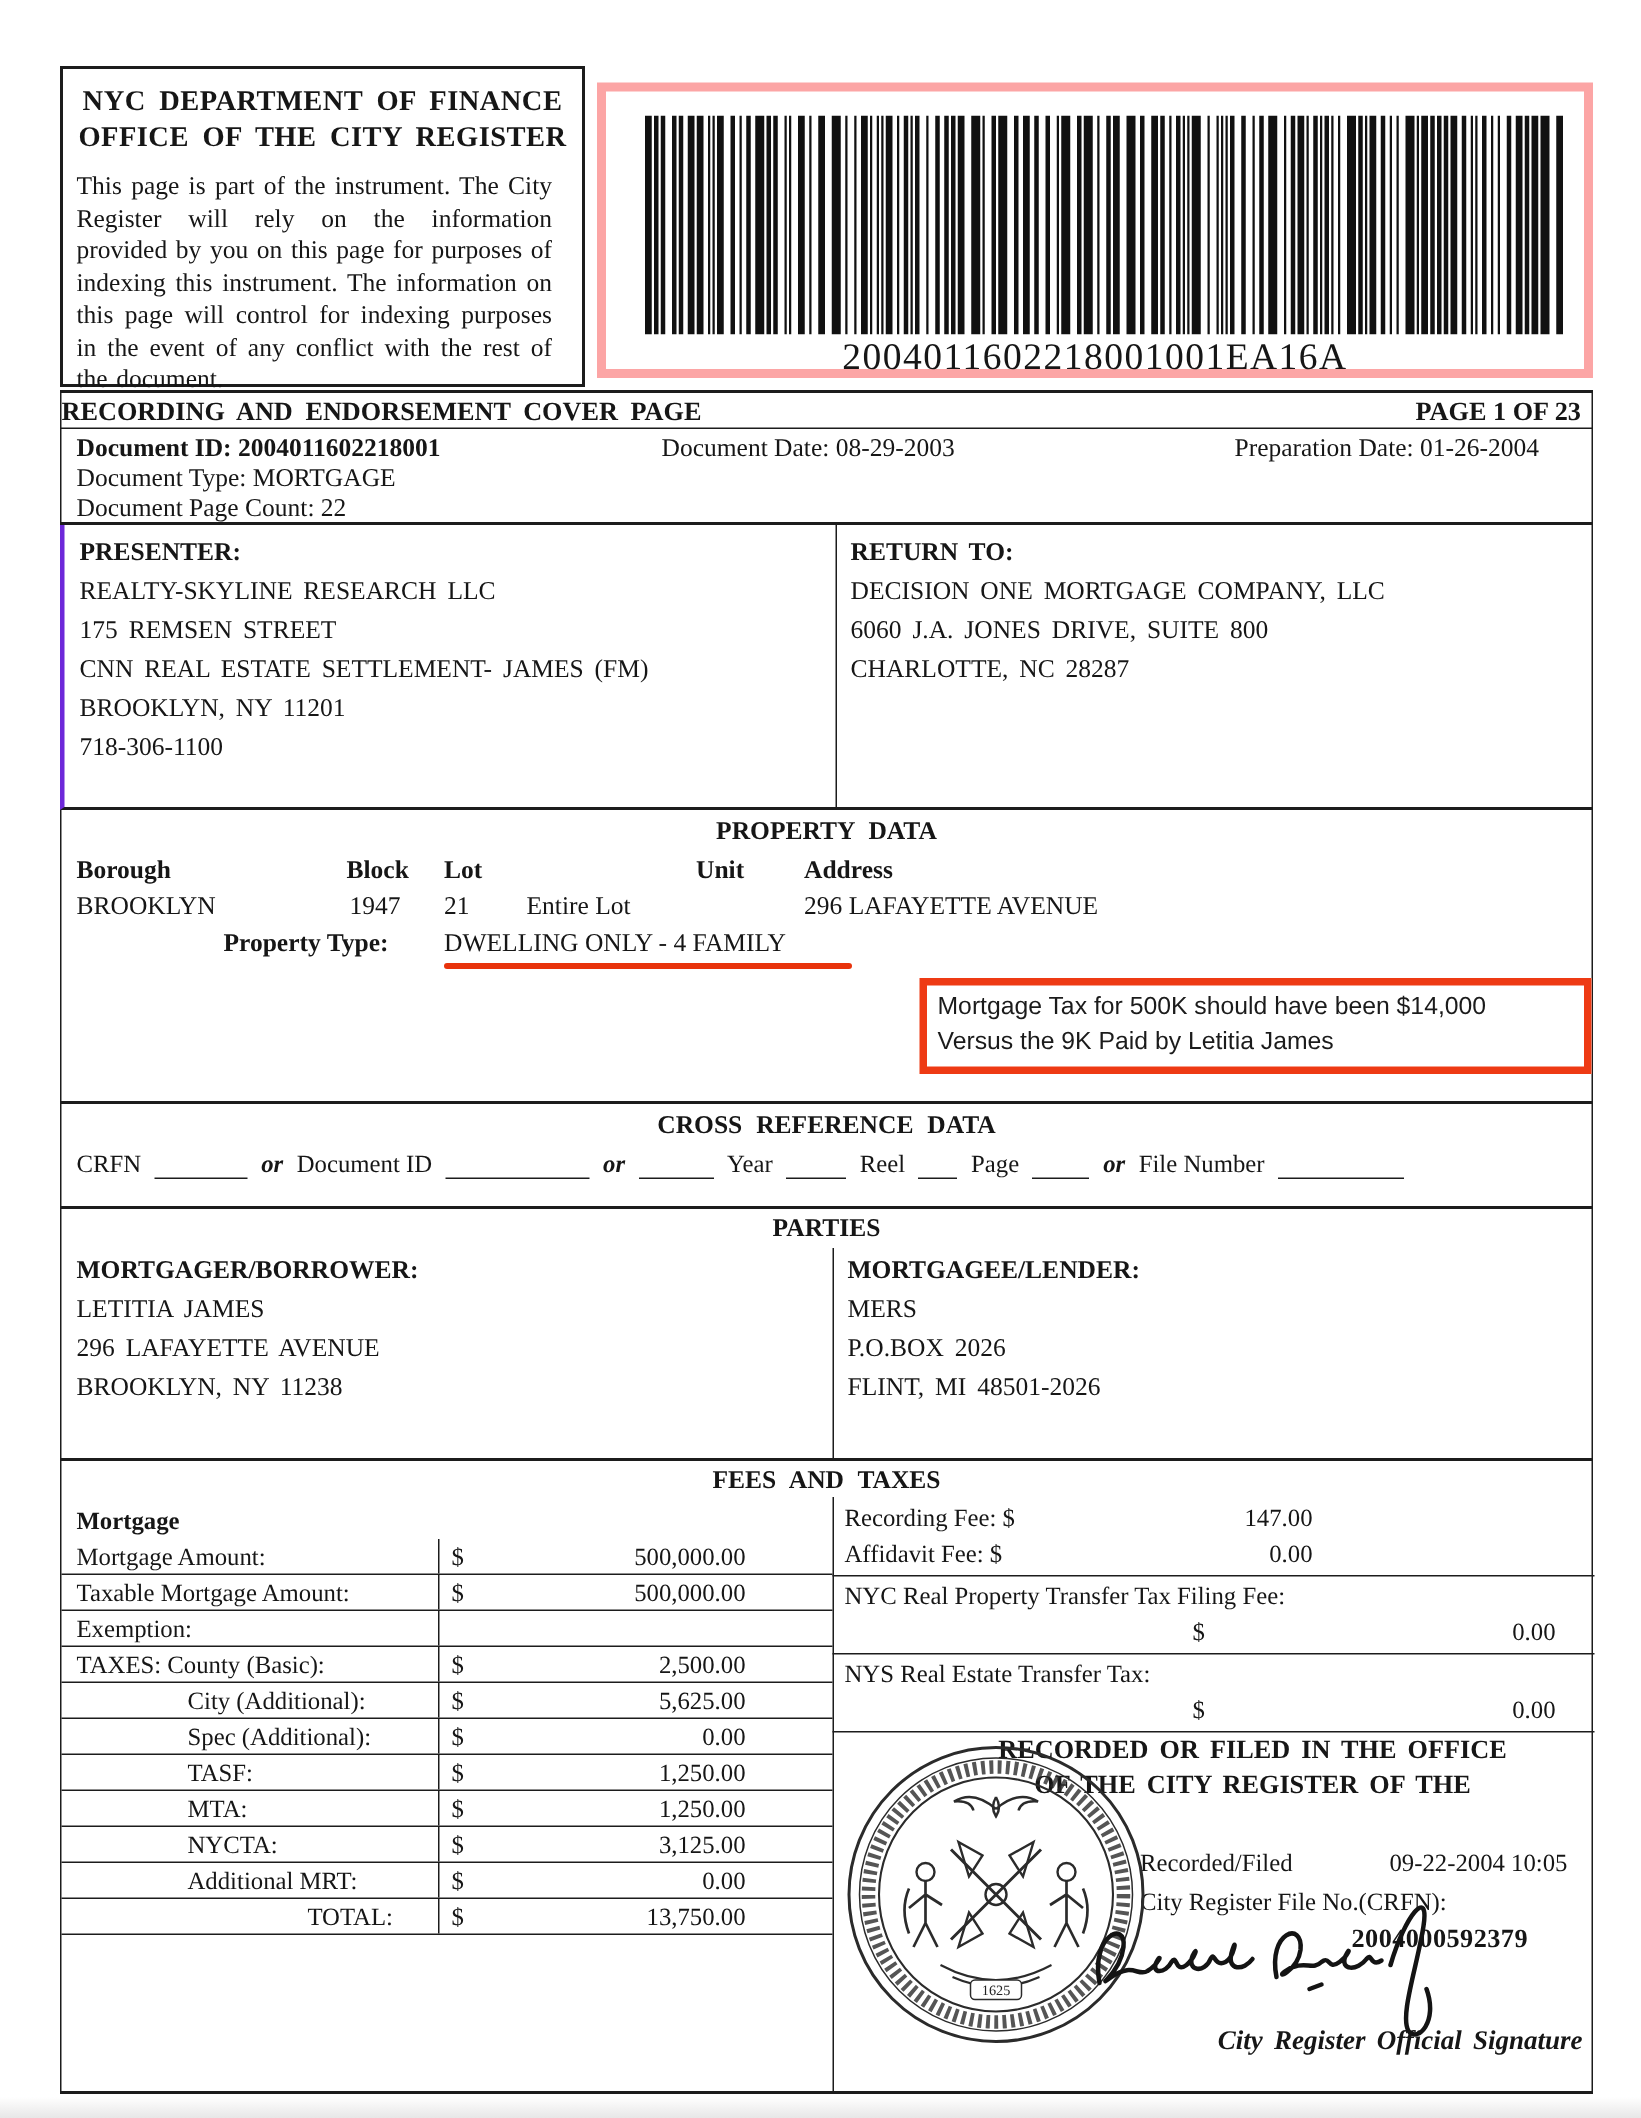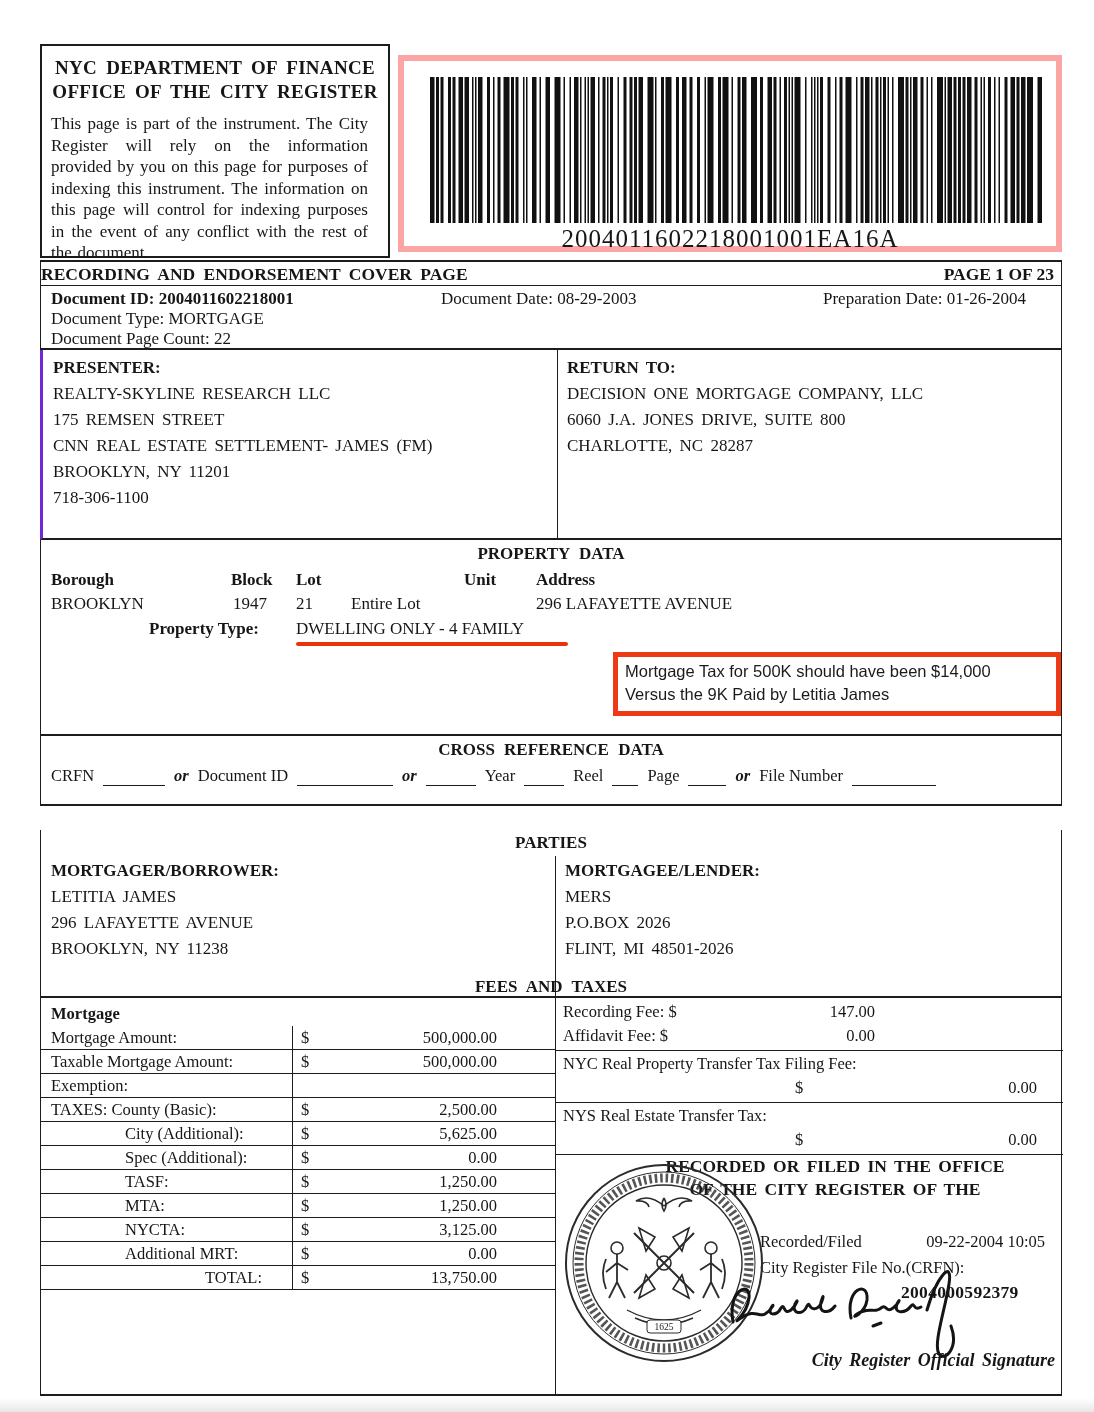--- a/index.html
+++ b/index.html
@@ -42,21 +42,21 @@
   .annot{position:absolute;left:572px;top:112px;width:424px;height:48px;border:5px solid #ee3a14;background:#fff;
          font-family:"Liberation Sans",sans-serif;font-size:16.5px;line-height:23px;padding:3px 7px;color:#1b1b1b;}
 
   
   .xref-box{left:40px;top:736px;width:1022px;height:70px;border-left:1px solid #1c1c1c;border-right:1px solid #1c1c1c;border-bottom:2px solid #1c1c1c;box-sizing:border-box;}
   .xref-line{position:absolute;left:10px;top:30px;width:1000px;font-size:16.5px;display:flex;align-items:flex-end;gap:9px;white-space:nowrap;}
   .blank{display:inline-block;border-bottom:1.3px solid #1c1c1c;height:14px;}
   .oritalic{font-weight:bold;font-style:italic;}
 
   
-  .parties-box{left:40px;top:806px;width:1022px;height:168px;border-left:1px solid #1c1c1c;border-right:1px solid #1c1c1c;border-bottom:2px solid #1c1c1c;box-sizing:border-box;margin-top:24px;}
+  .parties-box{left:40px;top:806px;width:1022px;height:168px;border-left:1px solid #1c1c1c;border-right:1px solid #1c1c1c;border-bottom:2px solid #1c1c1c;box-sizing:border-box;}
   .party-col{position:absolute;top:28px;font-size:17px;line-height:26px;word-spacing:3px;}
 
   
   .fees-box{left:40px;top:974px;width:1022px;height:422px;border-left:1px solid #1c1c1c;border-right:1px solid #1c1c1c;border-bottom:2px solid #1c1c1c;box-sizing:border-box;}
   .ftable{position:absolute;left:0;top:28px;width:514px;}
   .frow{display:flex;height:24px;font-size:16.5px;line-height:23px;box-sizing:border-box;}
   .frow.bb{border-bottom:1px solid #1c1c1c;}
   .flabel{width:252px;box-sizing:border-box;}
   .fdiv{border-right:1px solid #1c1c1c;}
   .fcell{flex:1;display:flex;padding-left:8px;}

